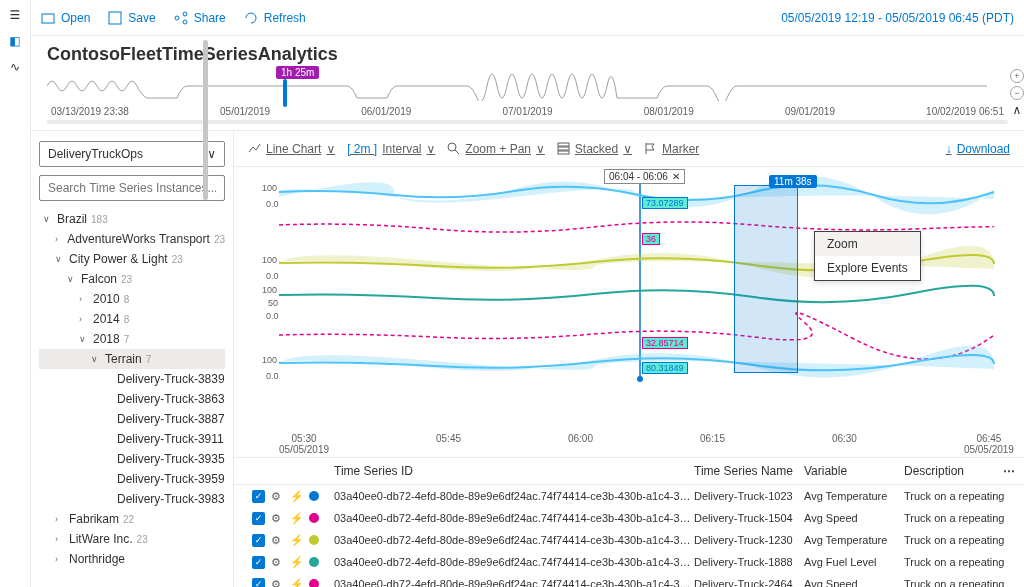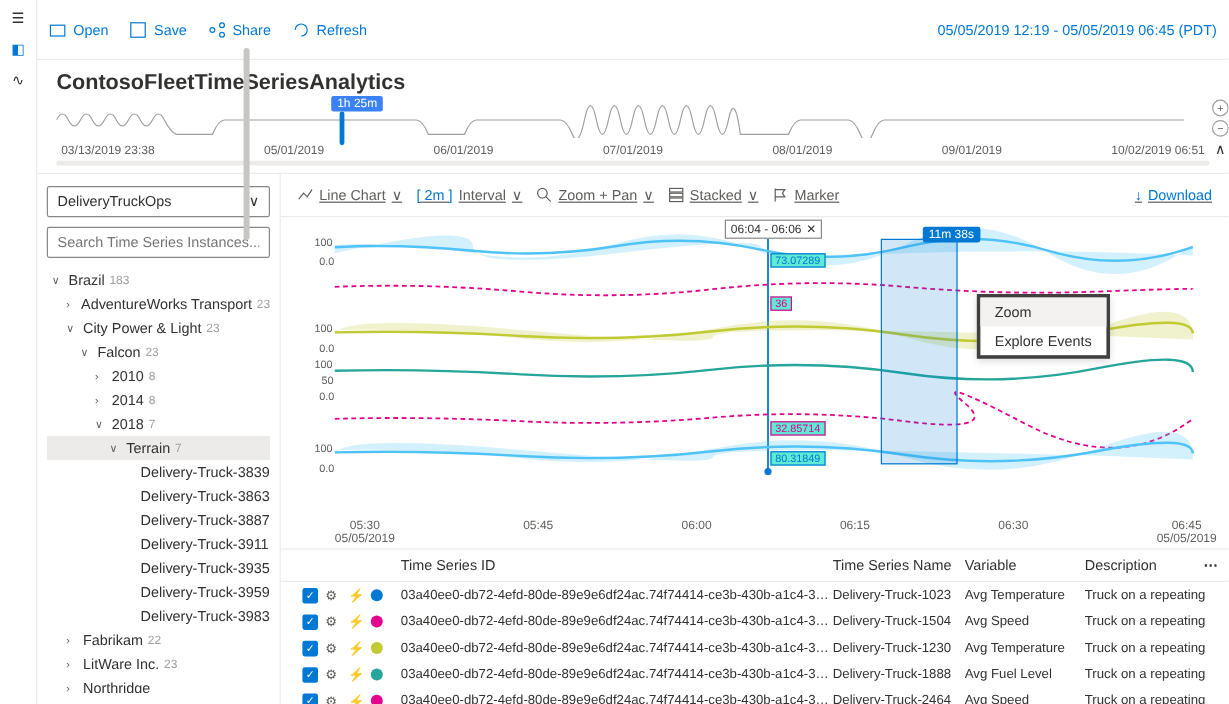--- a/index.html
+++ b/index.html
@@ -1,27 +1,27 @@
 <!DOCTYPE html>
 <html><head>
 <meta charset="utf-8">
 <style>
 * { box-sizing: border-box; margin: 0; padding: 0; }
 body { font-family: "Segoe UI", Arial, sans-serif; font-size: 12px; color: #323130; background: #fff; overflow: hidden; }
 .app { display: flex; height: 587px; width: 1024px; }
 .left-rail { width: 31px; border-right: 1px solid #edebe9; display: flex; flex-direction: column; align-items: center; padding-top: 8px; gap: 12px; }
 .main { flex: 1; display: flex; flex-direction: column; overflow: hidden; }
-.topbar { height: 50px; border-bottom: 1px solid #edebe9; display: flex; align-items: center; padding: 0 10px; gap: 18px; }
+.topbar { height: 36px; border-bottom: 1px solid #edebe9; display: flex; align-items: center; padding: 0 10px; gap: 18px; }
 .tool-item { display: flex; align-items: center; gap: 6px; color: #0078d4; cursor: pointer; font-size: 12px; }
 .tool-item svg { width: 14px; height: 14px; fill: #0078d4; stroke: #0078d4; }
 .time-range { margin-left: auto; color: #0078d4; display: flex; align-items: center; gap: 6px; }
 .title-row { padding: 8px 16px 4px; }
 .title-row h1 { font-size: 18px; font-weight: 600; }
 .timeline { padding: 2px 16px 6px; position: relative; }
-.timeline-badge { position: absolute; left: 245px; top: -3px; background: #3b82f6; color: #fff; font-size: 10px; padding: 1px 5px; border-radius: 2px; }
+.timeline-badge { position: absolute; left: 245px; top: -3px; background: #a21caf; color: #fff; font-size: 10px; padding: 1px 5px; border-radius: 2px; }
 .timeline-marker { position: absolute; left: 252px; top: 10px; width: 4px; height: 28px; background: #0078d4; border-radius: 2px; }
 .timeline svg { display: block; }
 .timeline-labels { display: flex; justify-content: space-between; font-size: 10px; color: #605e5c; margin-top: 5px; padding: 0 4px; }
 .timeline-track { height: 4px; background: #edebe9; border-radius: 2px; margin-top: 3px; position: relative; }
 .timeline-controls { position: absolute; right: 0; top: 0; display: flex; flex-direction: column; gap: 3px; }
 .timeline-controls .ctl { width: 14px; height: 14px; border: 1px solid #a19f9d; border-radius: 50%; display: flex; align-items: center; justify-content: center; font-size: 9px; color: #605e5c; cursor: pointer; background: #fff; }
 .content { flex: 1; display: flex; overflow: hidden; border-top: 1px solid #edebe9; }
 .sidebar { width: 203px; border-right: 1px solid #edebe9; display: flex; flex-direction: column; padding: 10px 8px; gap: 8px; overflow: hidden; }
 .dropdown { border: 1px solid #8a8886; border-radius: 2px; padding: 5px 8px; display: flex; justify-content: space-between; align-items: center; cursor: pointer; }
 .search-input { border: 1px solid #8a8886; border-radius: 2px; padding: 5px 8px; width: 100%; font-size: 12px; color: #605e5c; }
@@ -38,21 +38,21 @@
 .chart-area { flex: 1; display: flex; flex-direction: column; overflow: hidden; }
 .chart-toolbar { height: 36px; display: flex; align-items: center; gap: 12px; padding: 0 14px; border-bottom: 1px solid #edebe9; font-size: 12px; color: #605e5c; text-decoration: underline; }
 .chart-toolbar .grp { display: flex; align-items: center; gap: 5px; cursor: pointer; }
 .chart-toolbar svg { width: 13px; height: 13px; fill: #605e5c; }
 .download { margin-left: auto; color: #0078d4; display: flex; align-items: center; gap: 4px; }
 .chart-body { flex: 1; position: relative; overflow: hidden; }
 .chart-body svg { display: block; }
 .time-tooltip { position: absolute; left: 370px; top: 2px; border: 1px solid #8a8886; background: #fff; font-size: 10px; padding: 1px 4px; display: flex; align-items: center; gap: 4px; }
 .sel-badge { position: absolute; left: 535px; top: 8px; background: #0078d4; color: #fff; font-size: 10px; padding: 1px 5px; border-radius: 2px; }
 .selection-rect { position: absolute; left: 500px; top: 18px; width: 64px; height: 188px; background: rgba(0,120,212,0.18); border: 1px solid #0078d4; }
-.context-menu { position: absolute; left: 580px; top: 64px; background: #fff; border: 3px solid #404040; box-shadow: 0 2px 6px rgba(0,0,0,0.15); font-size: 12px; }
+.context-menu { position: absolute; left: 580px; top: 64px; background: #fff; border: 1px solid #404040; box-shadow: 0 2px 6px rgba(0,0,0,0.15); font-size: 12px; }
 .context-menu div { padding: 5px 12px; cursor: pointer; }
 .context-menu div:first-child { background: #f3f2f1; }
 .value-label { position: absolute; border: 1px solid; background: #5eead4; font-size: 9px; padding: 0 3px; }
 .x-axis { position: absolute; bottom: 2px; left: 45px; right: 10px; display: flex; justify-content: space-between; font-size: 10px; color: #605e5c; }
 .x-axis div { text-align: center; }
 .table-area { height: 130px; border-top: 1px solid #edebe9; overflow: hidden; position: relative; }
 .table-header { display: flex; font-weight: 400; font-size: 12px; padding: 6px 0; border-bottom: 1px solid #edebe9; }
 .table-row { display: flex; align-items: center; height: 22px; font-size: 11px; }
 .col-ctl { width: 100px; display: flex; align-items: center; gap: 6px; padding-left: 18px; }
 .col-id { width: 360px; overflow: hidden; text-overflow: ellipsis; white-space: nowrap; }

